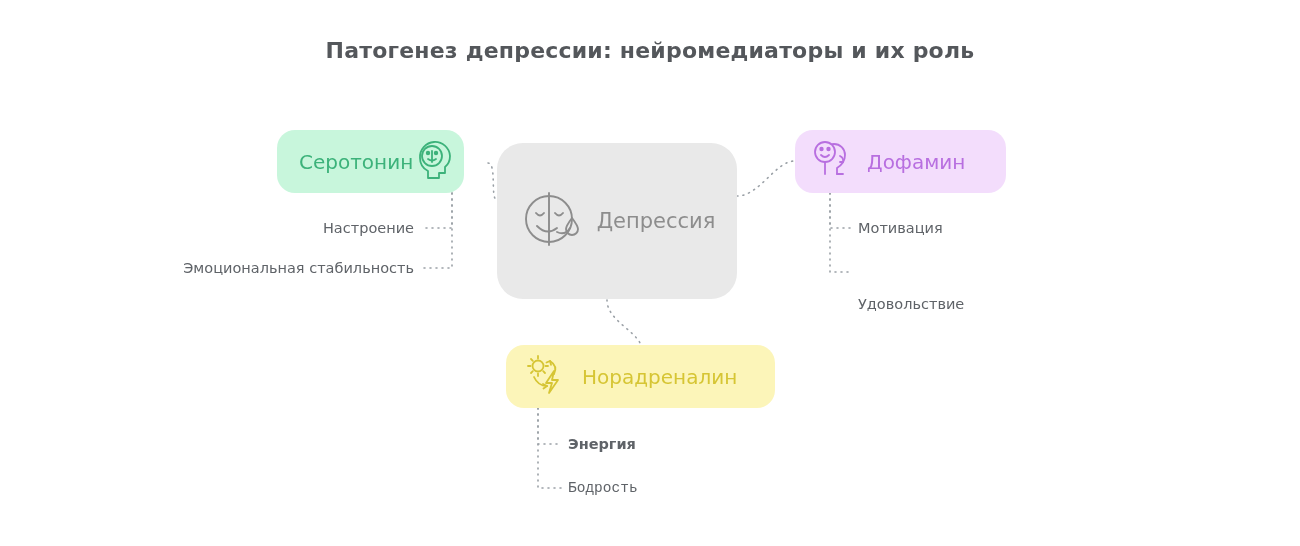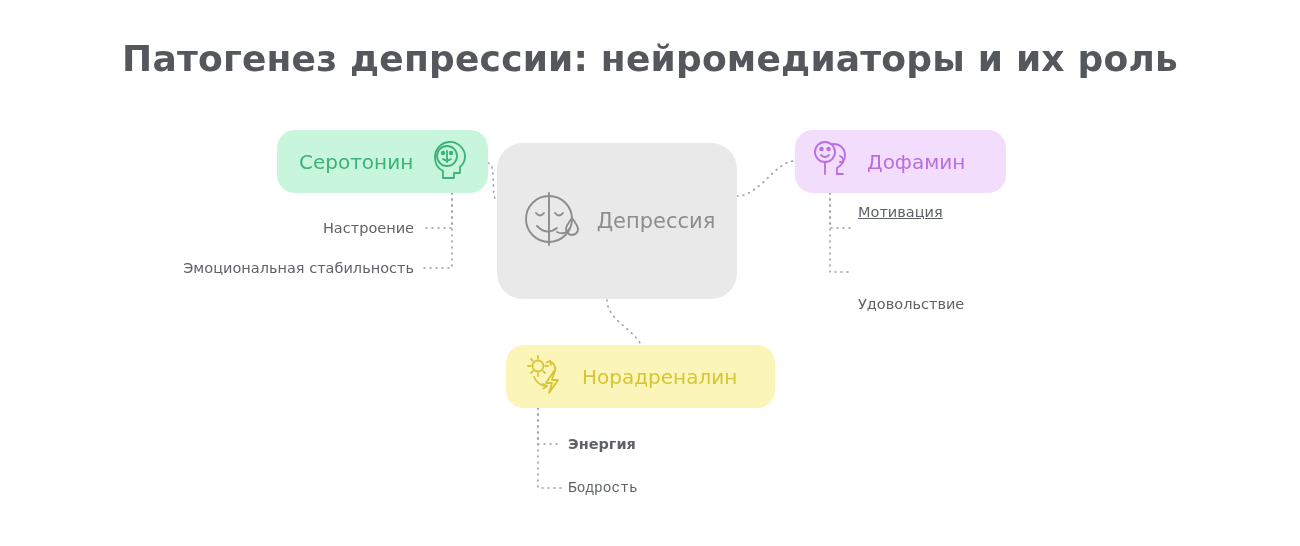--- a/index.html
+++ b/index.html
@@ -20,21 +20,21 @@
     width: 1300px;
     height: 546px;
   }
   .title {
     position: absolute;
     left: 0;
     top: 38px;
     width: 1300px;
     text-align: center;
     font-family: "DejaVu Sans", sans-serif;
-    font-size: 36px;
+    font-size: 22px;
     font-weight: bold;
     color: #54575b;
     letter-spacing: 0.2px;
   }
   svg.links {
     position: absolute;
     left: 0; top: 0;
     width: 1300px;
     height: 546px;
     pointer-events: none;
@@ -63,21 +63,21 @@
     gap: 14px;
   }
   #node-central .node-label {
     font-size: 21px;
     color: #8d8d8d;
   }
   
   #node-serotonin {
     left: 277px;
     top: 130px;
-    width: 211px;
+    width: 187px;
     height: 63px;
     background: #c8f6dc;
     justify-content: space-between;
     padding: 0 18px 0 22px;
   }
   #node-serotonin .node-label { color: #3cb27a; }
   
   #node-dopamine {
     left: 795px;
     top: 130px;
@@ -202,19 +202,19 @@
         <path d="M23 33 l-4 -2 M23 33 l-3.5 2.5"></path>
         <path d="M30 18 l-8 12 l6 0 l-3 10 l9 -13 l-6 0 z"></path>
       </svg>
     </span>
     <span class="node-label">Норадреналин</span>
   </div>
 
   <div class="sublabel right-align" style="left:174px; top:220px; width:240px;">Настроение</div>
   <div class="sublabel right-align" style="left:174px; top:260px; width:240px;">Эмоциональная стабильность</div>
 
-  <div class="sublabel" style="left:858px; top:204px;text-decoration:underline;">Мотивация</div>
+  <div class="sublabel" style="left:858px; top:220px;">Мотивация</div>
   <div class="sublabel" style="left:858px; top:264px;margin-top:32px;">Удовольствие</div>
 
   <div class="sublabel" style="left:568px; top:436px;font-weight:bold;">Энергия</div>
   <div class="sublabel" style="left:568px; top:480px;font-family:Liberation Mono, monospace;">Бодрость</div>
 
 </div>
 
 </body></html>

